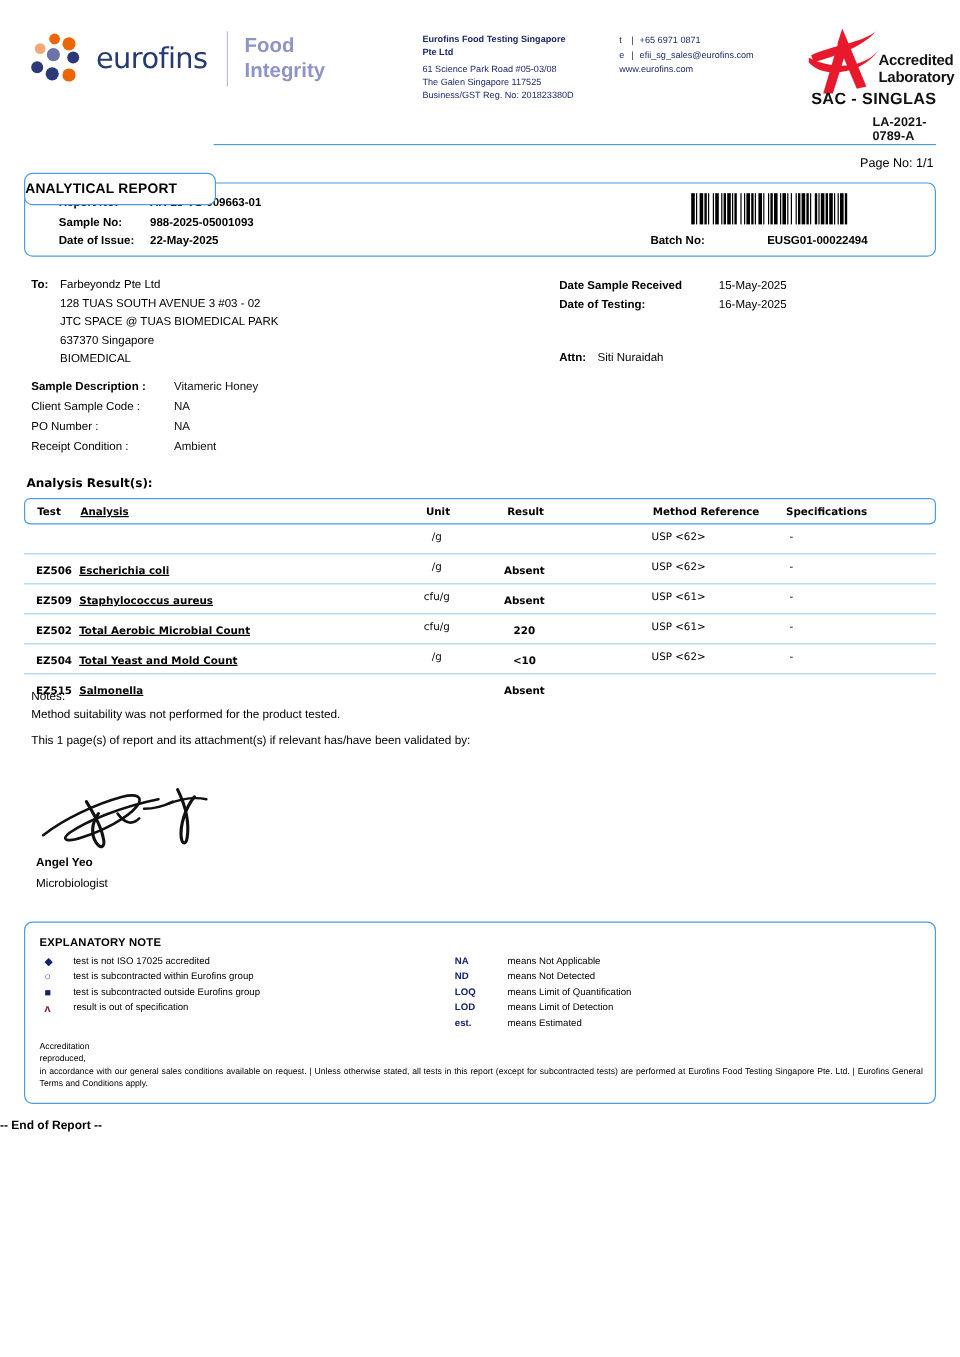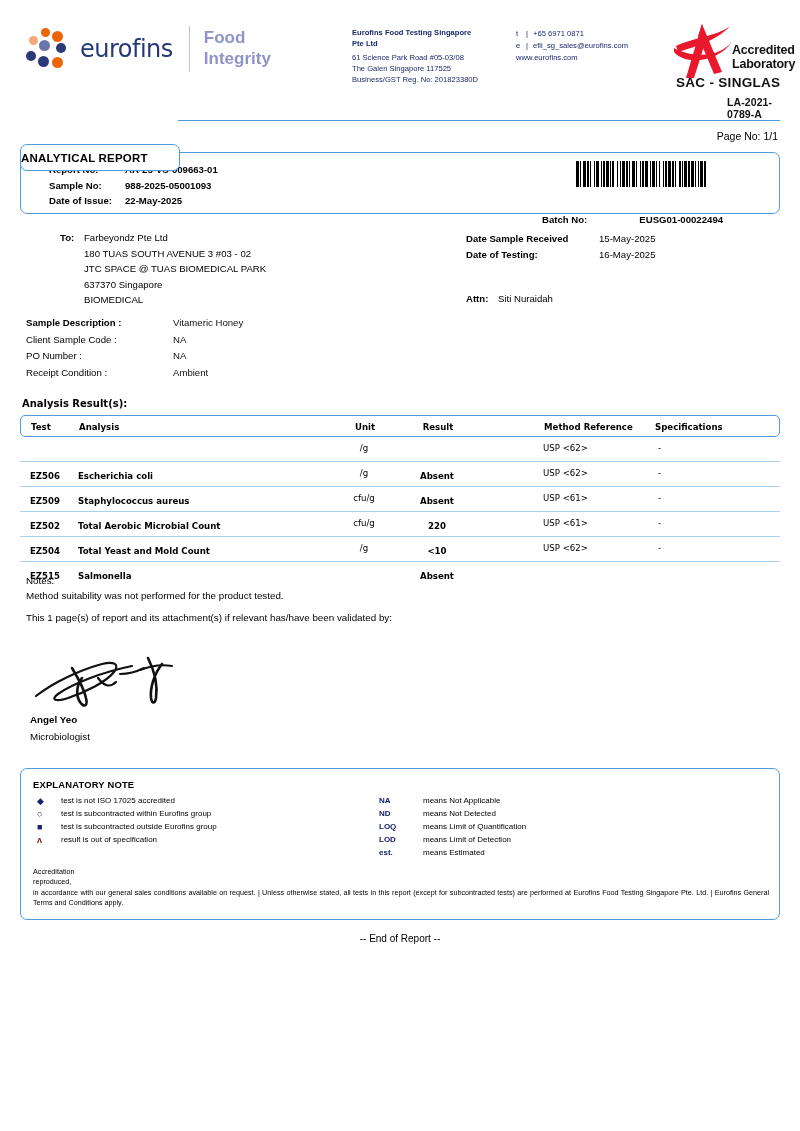--- a/index.html
+++ b/index.html
@@ -199,48 +199,48 @@
     align-items: stretch;
     justify-content: center;
   }
   .barcode b {
     display: block;
     background: #000;
     height: 26px;
   }
   .barcode s { display: block; background: transparent; height: 26px; }
   .batch-row {
-    margin-top: 27px;
+    margin-top: 8px;
     display: flex;
     font-size: 9.6px;
     font-weight: bold;
   }
   .batch-key { margin-left: 16px; }
   .batch-val { margin-left: 52px; }
 
   
   .addr {
     position: absolute;
     left: 26px; top: 230px;
     font-size: 9.6px;
     line-height: 1.62;
   }
-  .addr .to-line { display: flex; margin-left: 34px; }
+  .addr .to-line { display: flex; }
   .addr .to-key { font-weight: bold; width: 24px; }
   .addr .to-body { }
   .meta {
     position: absolute;
     left: 26px; top: 315px;
     font-size: 9.6px;
     line-height: 1.72;
   }
   .meta-row { display: flex; }
   .meta-key { width: 119px; }
   .meta-key.b { font-weight: bold; }
-  .meta-val { color: #111; margin-left: 28px; }
+  .meta-val { color: #111; }
 
   .dates {
     position: absolute;
     left: 466px; top: 231px;
     font-size: 9.6px;
     line-height: 1.62;
   }
   .dates-row { display: flex; }
   .dates-key { width: 133px; font-weight: bold; }
   .attn {
@@ -271,21 +271,21 @@
     border-radius: 5px;
     box-sizing: border-box;
     position: relative;
   }
   .thead .cell, .trow .cell {
     position: absolute;
     font-size: 8.6px;
   }
   .thead .cell { top: 6px; font-weight: bold; }
   .c-test { left: 10px; }
-  .c-analysis { left: 58px; }
+  .c-analysis { left: 46px; text-decoration: underline; }
   .c-unit { left: 316px; width: 56px; text-align: center; }
   .c-result { left: 386px; width: 62px; text-align: center; }
   .c-method { left: 482px; margin-left: 41px; }
   .c-spec { left: 634px; }
   .trow {
     position: relative;
     height: 24px;
     border-bottom: 1.1px solid #a9d2f0;
   }
   .trow .cell { top: 6px; }
@@ -379,23 +379,22 @@
   .fineprint .just {
     text-align: justify;
     text-align-last: left;
   }
 
   
   .end-report {
     position: absolute;
     left: 0; top: 933px;
     width: 800px;
-    text-align: center;
     font-size: 10px;
-    font-weight: normal;
+    font-weight: bold;
   }
 </style>
 </head>
 <body>
 
 <div class="page">
 
   <div class="header">
 
     <div class="logo-block">
@@ -569,21 +568,21 @@
     </div>
   </div>
 
   <div class="addr">
     <div class="to-line">
       <span class="to-key">To:</span>
       <span class="to-body">Farbeyondz Pte Ltd</span>
     </div>
     <div class="to-line">
       <span class="to-key"></span>
-      <span class="to-body">180 TUAS SOUTH AVENUE 3 #03 - 02</span>
+      <span class="to-body">128 TUAS SOUTH AVENUE 3 #03 - 02</span>
     </div>
     <div class="to-line">
       <span class="to-key"></span>
       <span class="to-body">JTC SPACE @ TUAS BIOMEDICAL PARK</span>
     </div>
     <div class="to-line">
       <span class="to-key"></span>
       <span class="to-body">637370 Singapore</span>
     </div>
     <div class="to-line">

